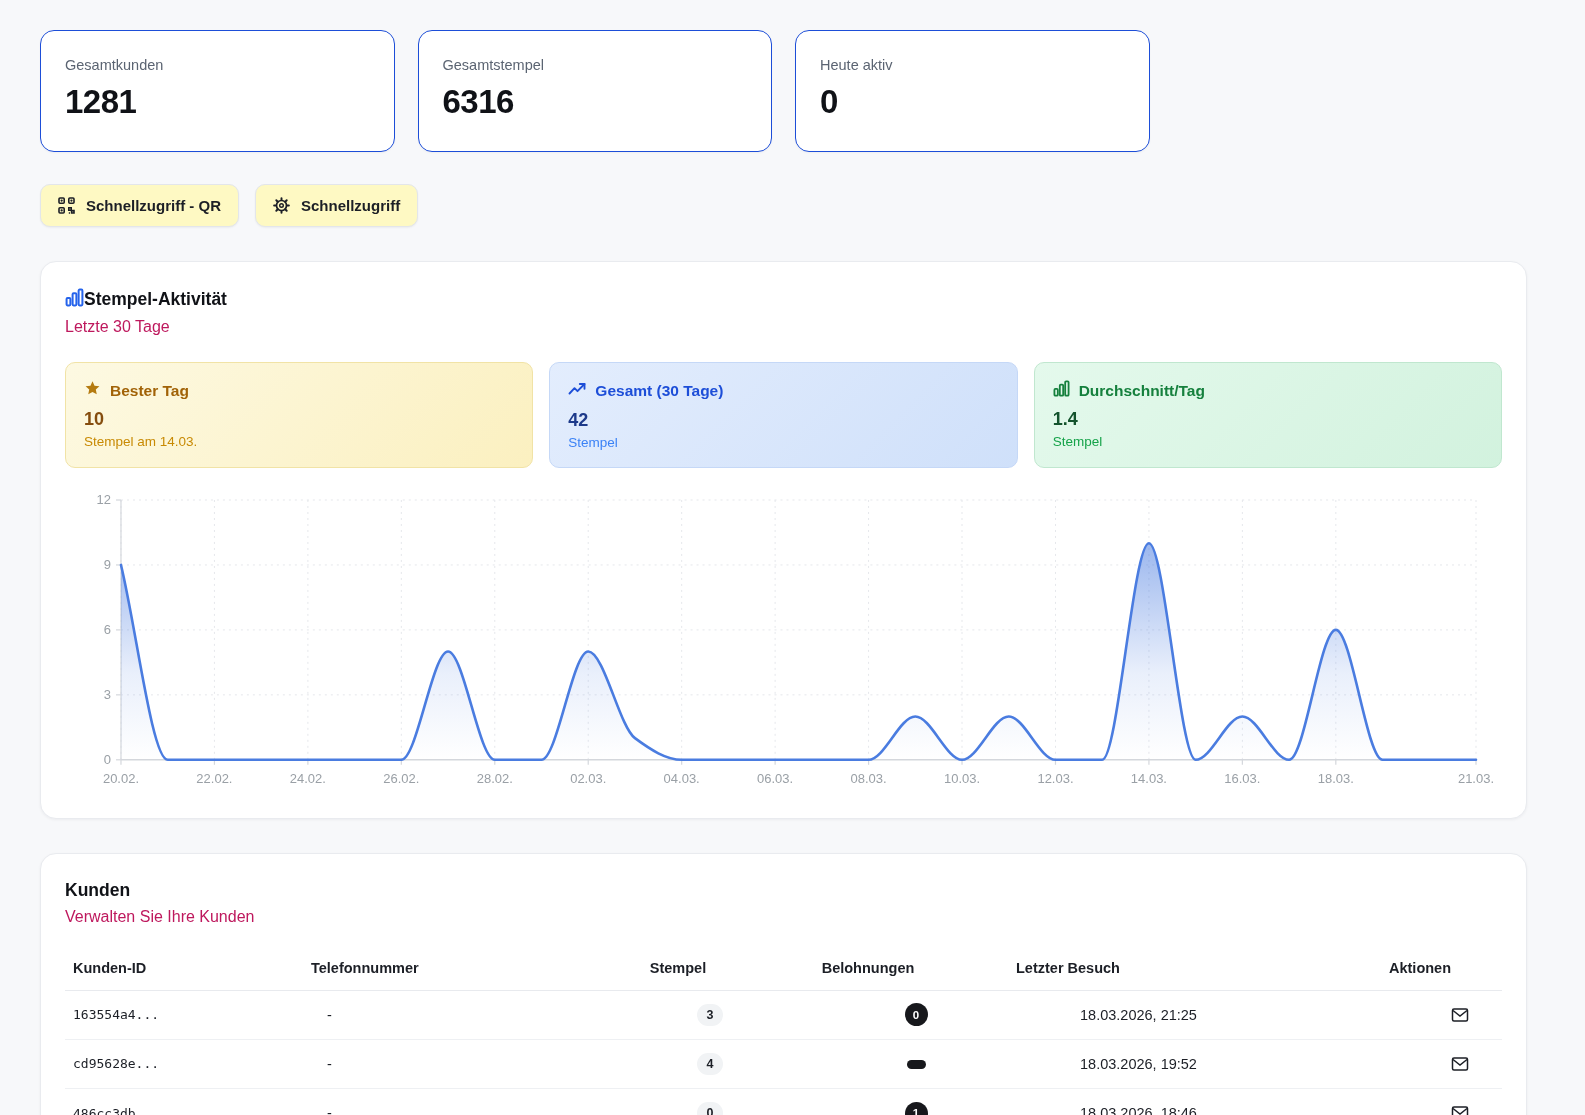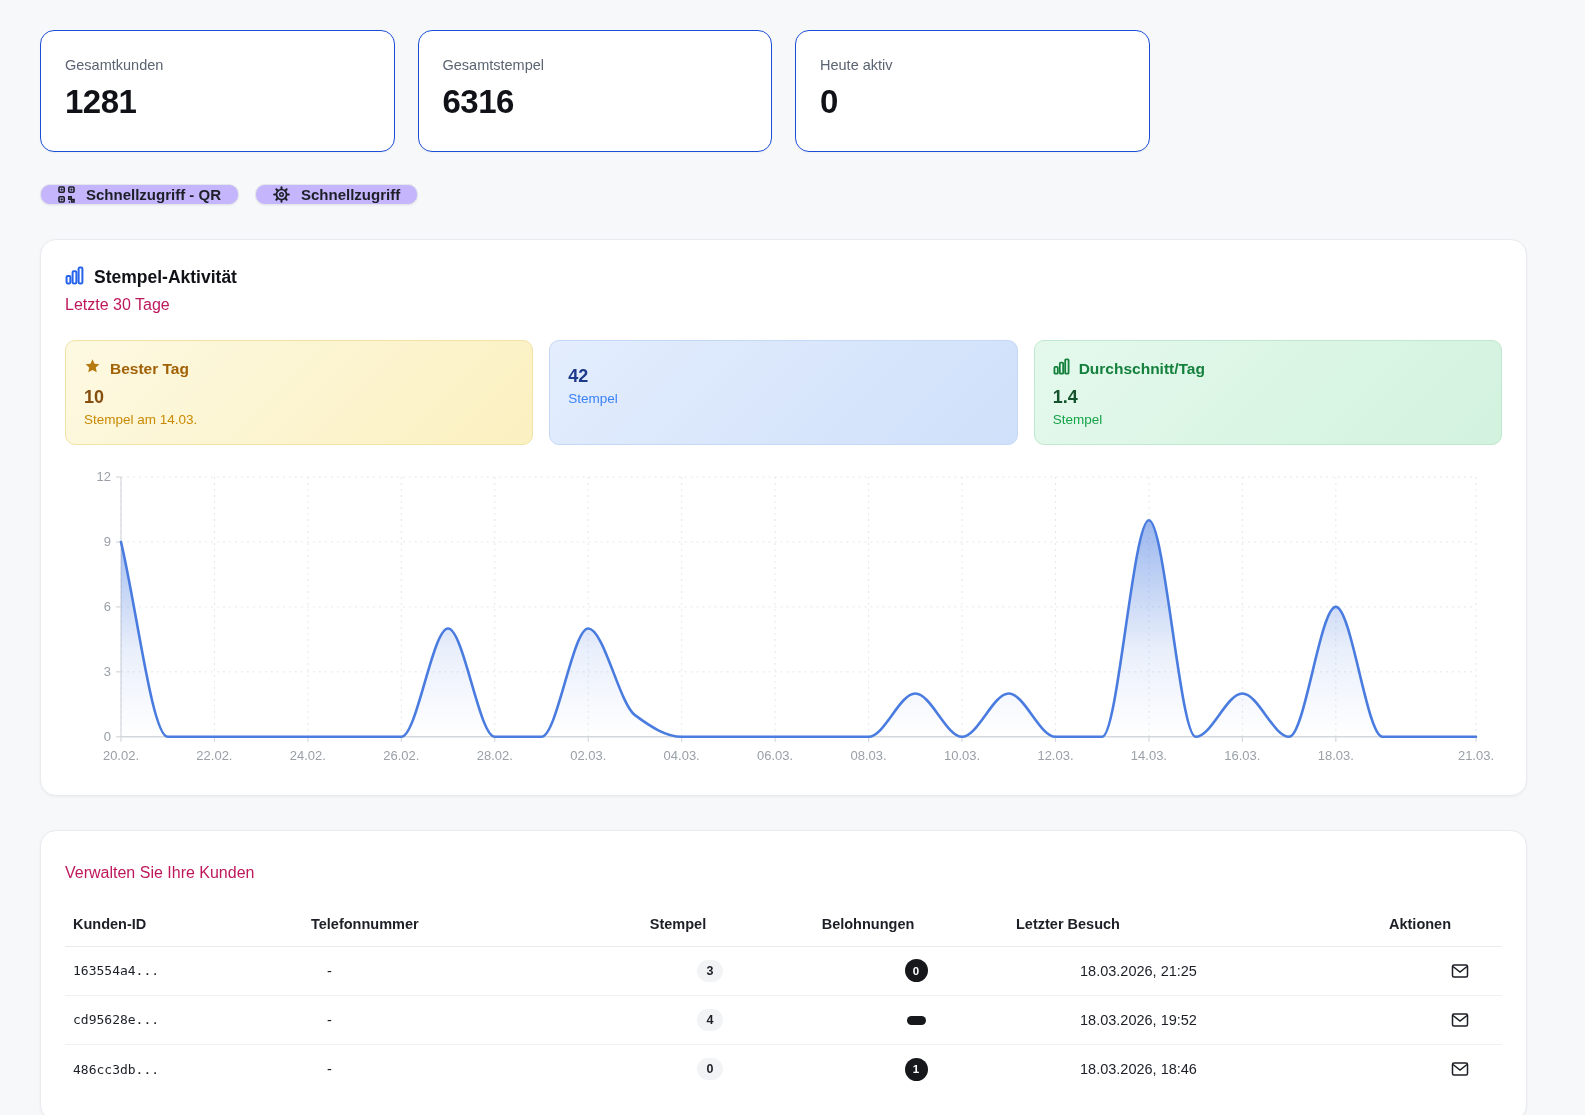--- a/index.html
+++ b/index.html
@@ -17,33 +17,33 @@
     background: #fff; border: 1px solid #1d4ed8; border-radius: 14px;
     padding: 26px 24px 30px 24px; box-shadow: 0 1px 2px rgba(16,24,40,.04);
   }
   .stat-label { font-size: 14.5px; color: #5b6472; }
   .stat-value { font-size: 33px; font-weight: 700; color: #101217; margin-top: 10px; letter-spacing: -.5px; }
 
   
   .btn-row { display: flex; gap: 16px; margin-top: 32px; }
   .qbtn {
     display: inline-flex; align-items: center; gap: 11px;
-    background: #c4b5fd; border: 1px solid #e3e6ea; border-radius: 10px;
-    padding: 1px 17px; font-size: 15px; font-weight: 600; color: #1c1f26;
+    background: #fef9c3; border: 1px solid #e3e6ea; border-radius: 10px;
+    padding: 12px 17px; font-size: 15px; font-weight: 600; color: #1c1f26;
     font-family: "Liberation Sans", sans-serif; cursor: pointer;
     box-shadow: 0 1px 2px rgba(16,24,40,.05);
   }
   .qbtn svg { display: block; }
 
   
   .big-card {
     background: #fff; border: 1px solid #e9ebef; border-radius: 16px;
     box-shadow: 0 1px 3px rgba(16,24,40,.05); margin-top: 34px; padding: 26px 24px;
   }
-  .card-title-row { display: flex; align-items: center; gap: 10px; }
+  .card-title-row { display: flex; align-items: center; gap: 0; }
   .card-title { font-size: 17.5px; font-weight: 700; color: #101217; }
   .card-subtitle { font-size: 16px; color: #be185d; margin-top: 7px; }
 
   
   .highlight-row { display: flex; gap: 16px; margin-top: 26px; }
   .hl-box { flex: 1; border-radius: 10px; padding: 17px 18px; }
   .hl-head { display: flex; align-items: center; gap: 9px; font-size: 15.5px; font-weight: 600; }
   .hl-value { font-size: 18px; font-weight: 700; margin-top: 8px; }
   .hl-caption { font-size: 13.5px; margin-top: 4px; }
   .hl-yellow { background: linear-gradient(135deg, #fdf9e2, #fbf0c0); border: 1px solid #f1e3a6; }
@@ -158,20 +158,29 @@
             <svg width="17" height="17" viewBox="0 0 16 16" fill="#b57b10">
               <path d="M8 1.2 L9.9 5.4 14.5 5.9 11.1 9 12 13.5 8 11.2 4 13.5 4.9 9 1.5 5.9 6.1 5.4 Z"></path>
             </svg>
           </span>
           <span>Bester Tag</span>
         </div>
         <div class="hl-value">10</div>
         <div class="hl-caption">Stempel am 14.03.</div>
       </div>
       <div class="hl-box hl-blue">
+        <div class="hl-head">
+          <span>
+            <svg width="18" height="18" viewBox="0 0 18 18" fill="none" stroke="#1d4ed8" stroke-width="1.9" stroke-linecap="round" stroke-linejoin="round">
+              <path d="M1.5 13.5 L6.5 8.2 9.5 11.2 16.5 4"></path>
+              <path d="M11.8 4 H16.5 V8.7"></path>
+            </svg>
+          </span>
+          <span>Gesamt (30 Tage)</span>
+        </div>
         <div class="hl-value">42</div>
         <div class="hl-caption">Stempel</div>
       </div>
       <div class="hl-box hl-green">
         <div class="hl-head">
           <span>
             <svg width="17" height="17" viewBox="0 0 18 18" fill="none" stroke="#15803d" stroke-width="1.9">
               <rect x="1.5" y="9.5" width="3.6" height="7" rx="1"></rect>
               <rect x="7.2" y="5" width="3.6" height="11.5" rx="1"></rect>
               <rect x="12.9" y="1.5" width="3.6" height="15" rx="1"></rect>
@@ -254,20 +263,21 @@
           <text x="991.1724137931035" y="291" text-anchor="middle" font-size="13" fill="#9aa0a6" font-family="Liberation Sans, sans-serif">12.03.</text>
           <text x="1084.6896551724137" y="291" text-anchor="middle" font-size="13" fill="#9aa0a6" font-family="Liberation Sans, sans-serif">14.03.</text>
           <text x="1178.2068965517242" y="291" text-anchor="middle" font-size="13" fill="#9aa0a6" font-family="Liberation Sans, sans-serif">16.03.</text>
           <text x="1271.7241379310344" y="291" text-anchor="middle" font-size="13" fill="#9aa0a6" font-family="Liberation Sans, sans-serif">18.03.</text>
           <text x="1412" y="291" text-anchor="middle" font-size="13" fill="#9aa0a6" font-family="Liberation Sans, sans-serif">21.03.</text>
         </svg>
     </div>
   </div>
 
   <div class="big-card">
+    <div class="card-title">Kunden</div>
     <div class="card-subtitle">Verwalten Sie Ihre Kunden</div>
 
     <div class="table">
       <div class="thead">
         <div class="th">Kunden-ID</div>
         <div class="th">Telefonnummer</div>
         <div class="th center">Stempel</div>
         <div class="th center">Belohnungen</div>
         <div class="th">Letzter Besuch</div>
         <div class="th center">Aktionen</div>

